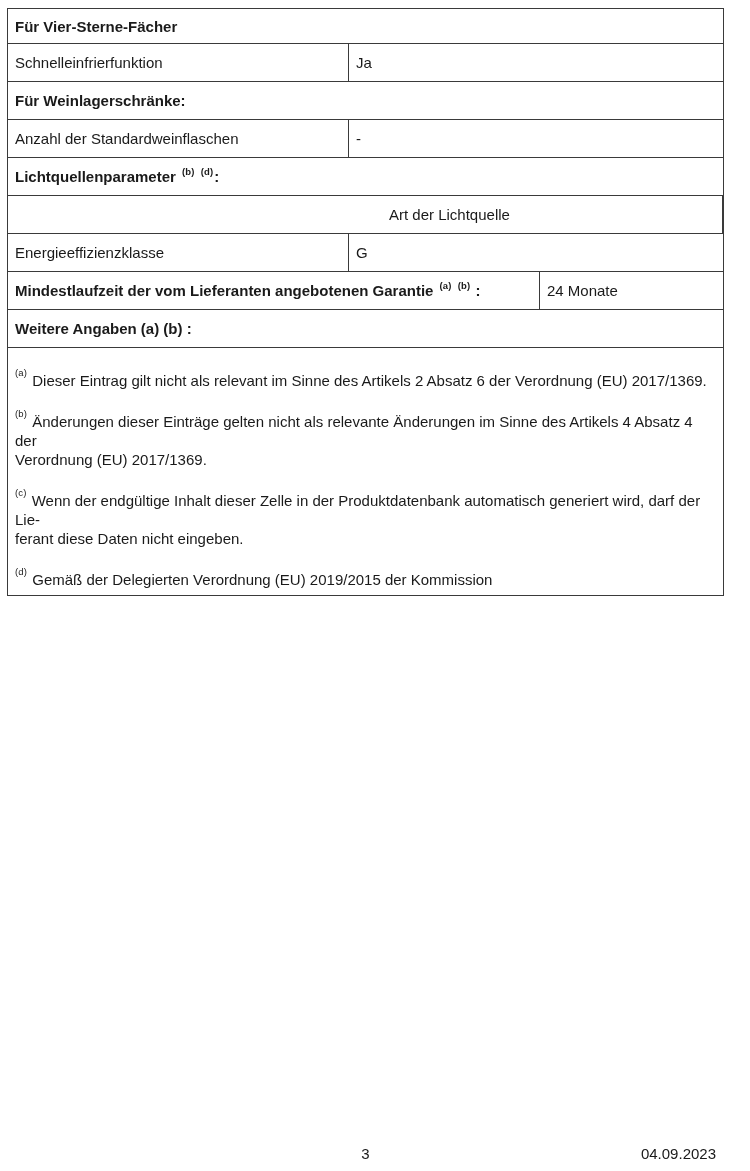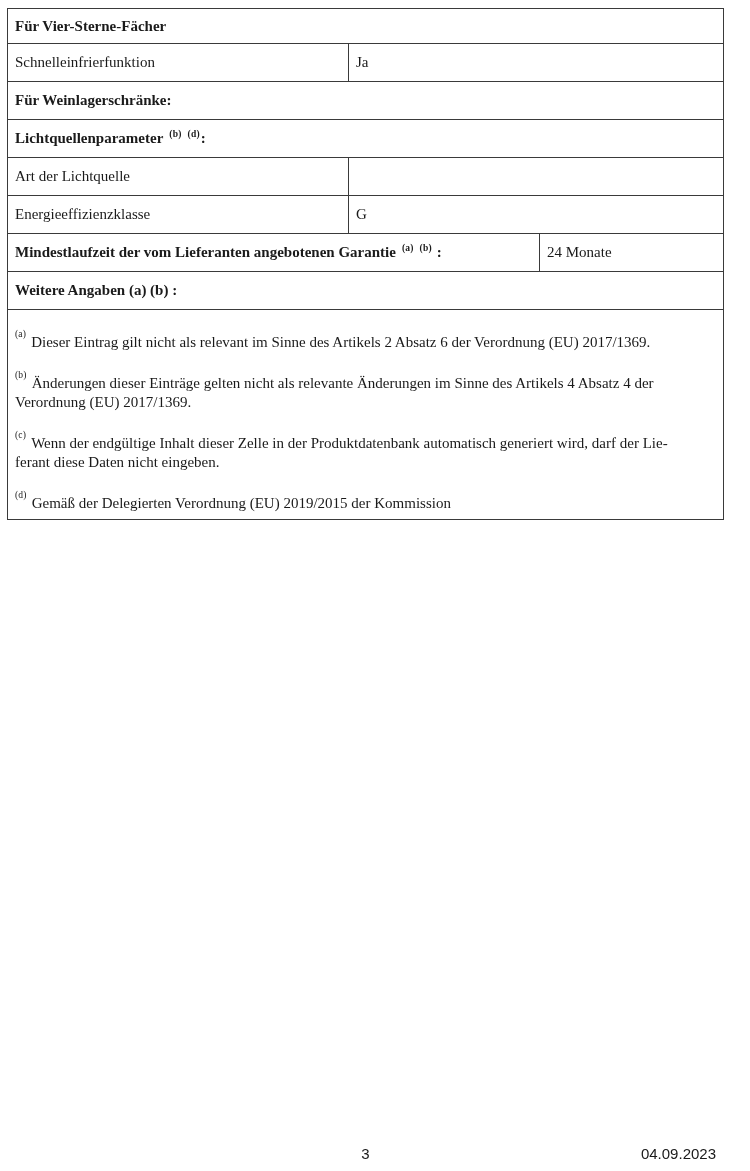--- a/index.html
+++ b/index.html
@@ -17,27 +17,26 @@
     left: 7px; top: 8px;
     width: 717px;
     border: 1px solid #3a3a3a;
   }
   .row {
     display: flex;
     border-bottom: 1px solid #3a3a3a;
   }
   .row:last-child { border-bottom: none; }
   .h-first { height: 35px; }
-  .h-std { height: 38px; }
+  .h-std { height: 38px; justify-content: flex-end; }
   .cell {
     display: flex;
     align-items: center;
     padding-left: 7px;
     padding-right: 7px;
-    font-family: Liberation Serif, serif;
   }
   .full { flex: 1 1 auto; }
   .label {
     width: 341px;
     flex: 0 0 341px;
     border-right: 1px solid #3a3a3a;
   }
   .label-wide {
     width: 532px;
     flex: 0 0 532px;
@@ -105,20 +104,24 @@
 
     <div class="row h-std">
       <div class="cell label">Schnelleinfrierfunktion</div>
       <div class="cell value">Ja</div>
     </div>
 
     <div class="row h-std">
       <div class="cell full bold">Für Weinlagerschränke:</div>
     </div>
 
+    <div class="row h-std">
+      <div class="cell label">Anzahl der Standardweinflaschen</div>
+      <div class="cell value">-</div>
+    </div>
 
     <div class="row h-std">
       <div class="cell full bold">
         <span>Lichtquellenparameter</span>
         <sup class="sup">(b)</sup>
         <sup class="sup">(d)</sup>
         <span class="suffix">:</span>
       </div>
     </div>
 

